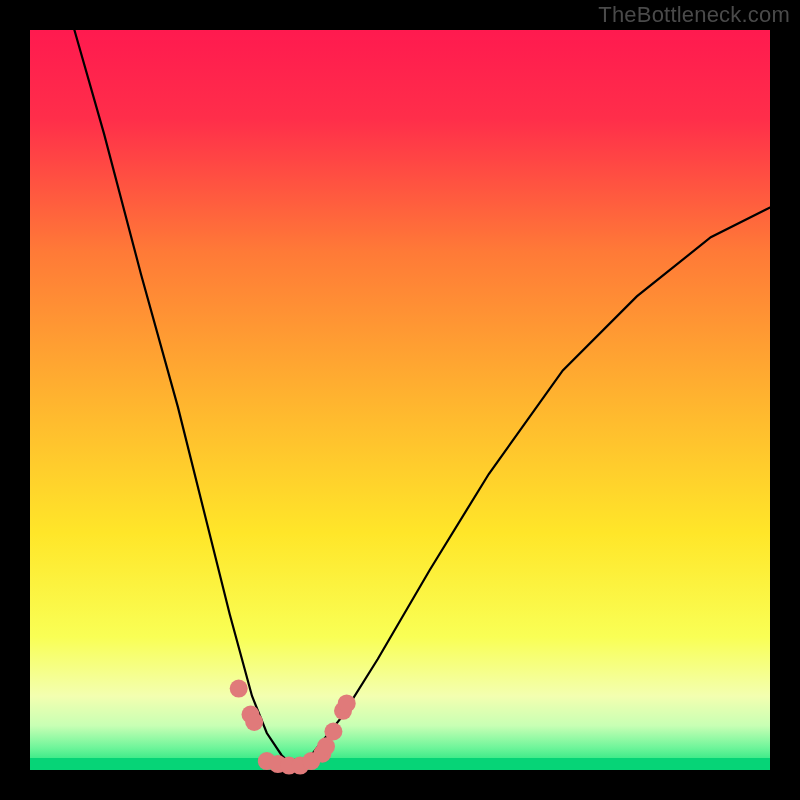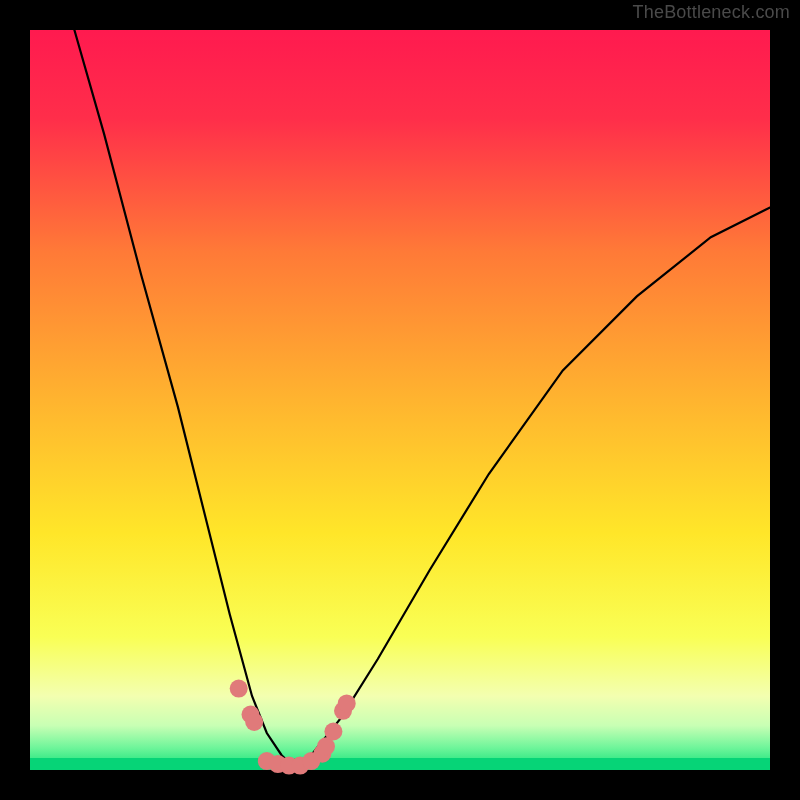--- a/index.html
+++ b/index.html
@@ -15,21 +15,21 @@
     width: 800px;
     height: 800px;
     background: #000;
     position: relative;
   }
   .watermark {
     position: absolute;
     top: 2px;
     right: 10px;
     color: #4a4a4a;
-    font-size: 18px;
+    font-size: 22px;
     font-weight: 500;
     font-family: Arial, sans-serif;
     letter-spacing: 0.2px;
     z-index: 5;
   }
   svg {
     display: block;
   }
 </style>
 </head>

